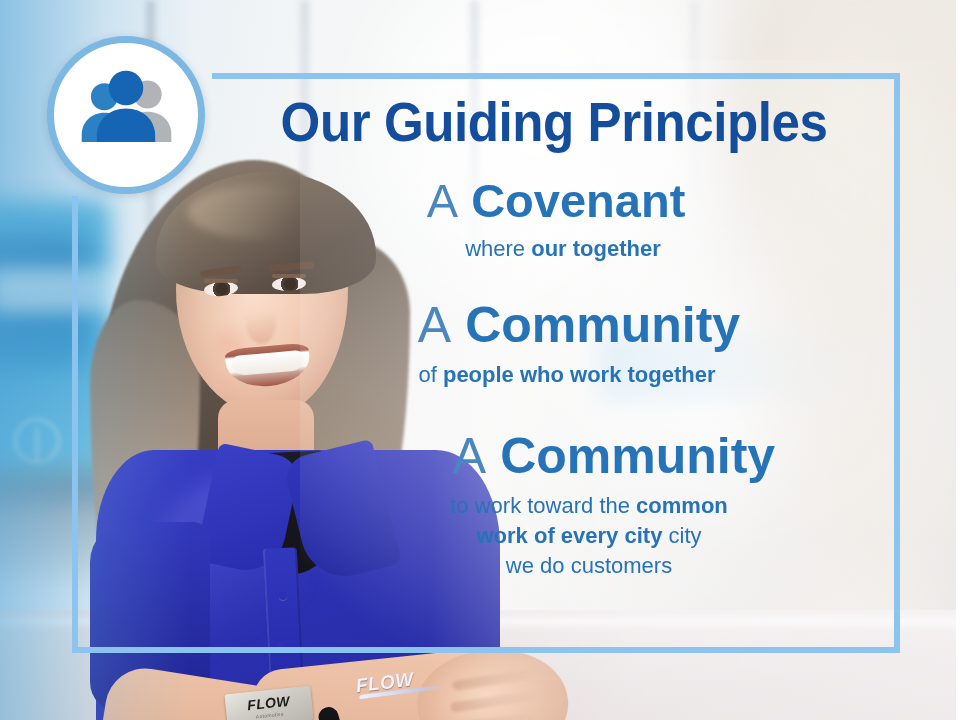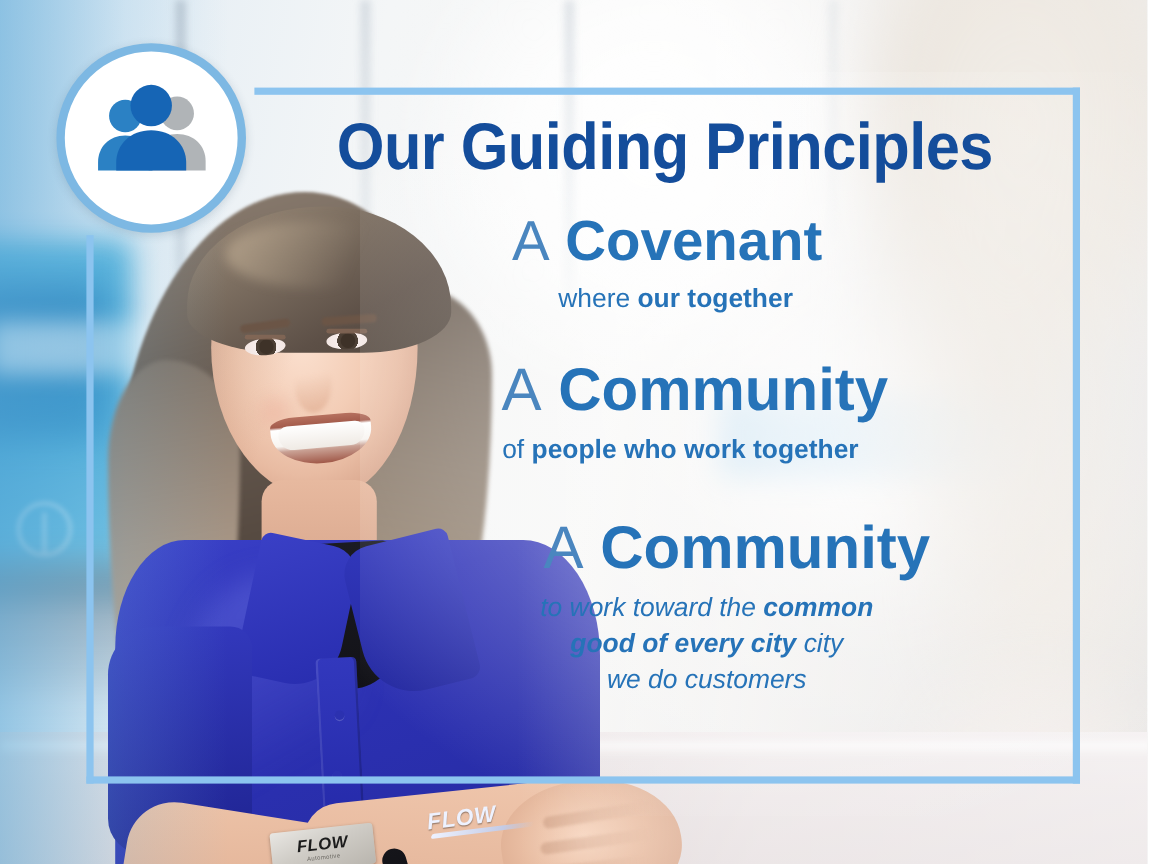--- a/index.html
+++ b/index.html
@@ -379,21 +379,21 @@
     font-weight:normal;
     margin-top:8px;
   }
   .sub b{ font-weight:bold; }
 
   .b1 .big{ font-size:47px; }
   .b1 .sub{ font-size:22px; }
   .b2 .big{ font-size:50px; }
   .b2 .sub{ font-size:22px; }
   .b3 .big{ font-size:50px; }
-  .b3 .sub{ font-size:22px; line-height:1.36;font-style:italic; }
+  .b3 .sub{ font-size:22px; line-height:1.36; }
 
   
   .b1 .sub, .b2 .sub{ }
   .b3 .sub{ padding-left:70px; }
   .b2 .sub{ padding-left:26px; }
   .b1 .sub{ padding-left:18px; }
   .b1 .big{ padding-left:4px; }
   .b2 .big{ padding-left:50px; }
   .b3 .big{ padding-left:120px; }
 </style>
@@ -523,19 +523,19 @@
       </div>
     </div>
 
     <div class="block b3">
       <div class="big">
         <span class="art">A</span>
         <span>Community</span>
       </div>
       <div class="sub">
         <div><span>to work toward the </span><b>common</b></div>
-        <div><b>good of every city</b><span> city</span></div>
+        <div><b>work of every city</b><span> city</span></div>
         <div><span>we do customers</span></div>
       </div>
     </div>
 
   </div>
 </div>
 
 </body></html>

